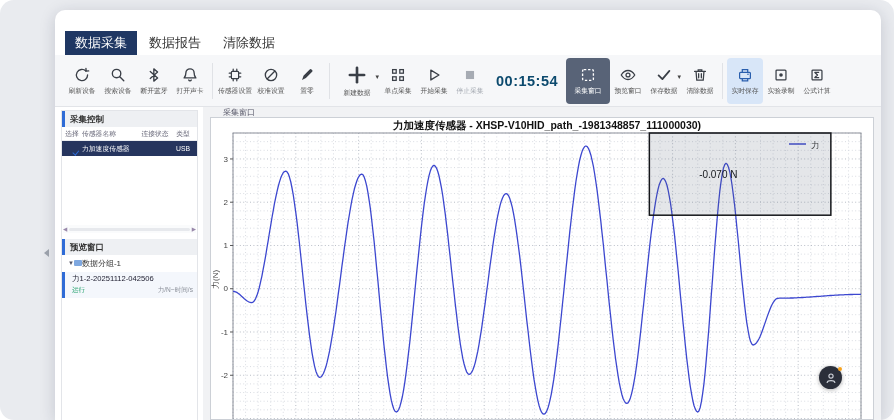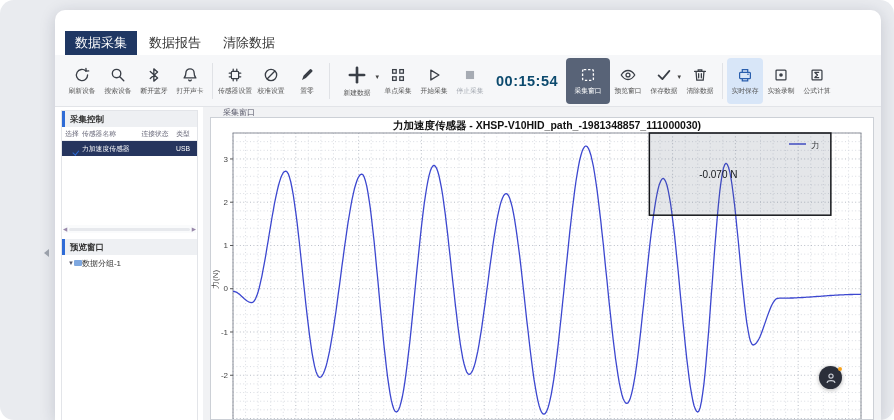--- a/index.html
+++ b/index.html
@@ -236,20 +236,27 @@
       <span>◀</span>
       <span class="track"></span>
       <span>▶</span>
     </div>
     <div class="sec2">
       <div class="sec-h">预览窗口</div>
       <div class="group-row">
         <span class="tree-caret">▼</span>
         <span class="folder"></span>
         <span>数据分组-1</span>
+      </div>
+      <div class="data-item">
+        <div class="di-title">力1-2-20251112-042506</div>
+        <div class="di-sub">
+          <span class="di-status">运行</span>
+          <span class="di-series">力/N~时间/s</span>
+        </div>
       </div>
     </div>
   </div>
 
   <div class="main-label">采集窗口</div>
 
   <div class="chart-card">
     <svg id="chart-svg" width="662" height="301" viewBox="0 0 662 301">
         <g>
           <line x1="22" y1="15" x2="22" y2="307" stroke="#b9bec7" stroke-width="1" stroke-dasharray="1 2.4"></line>

